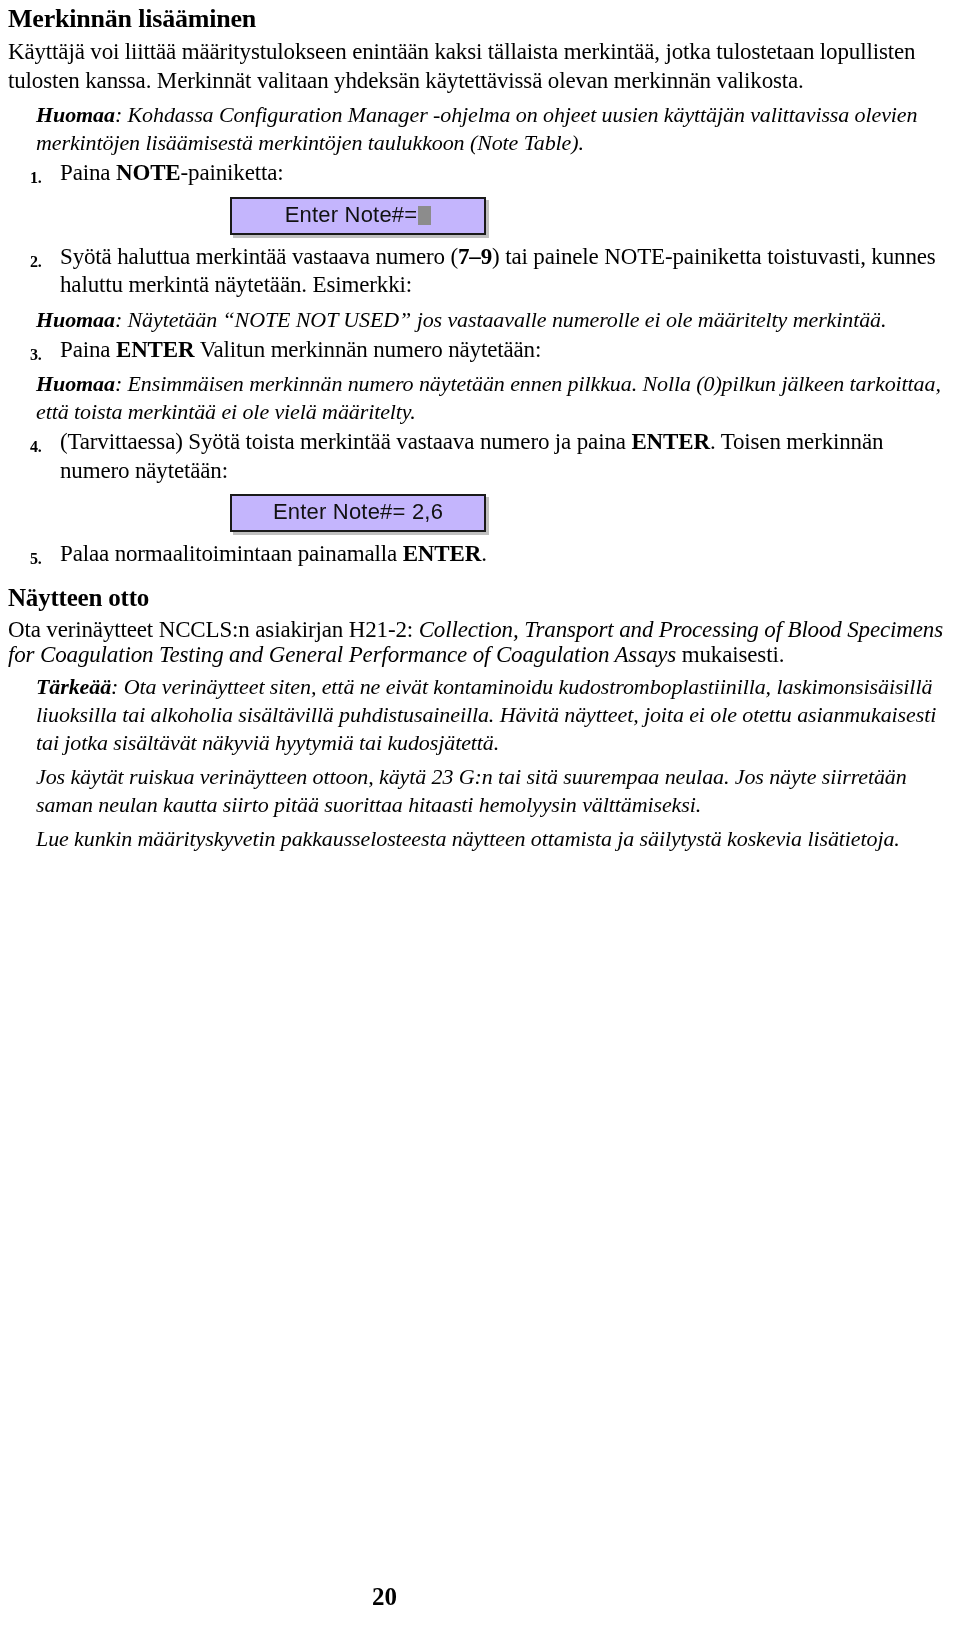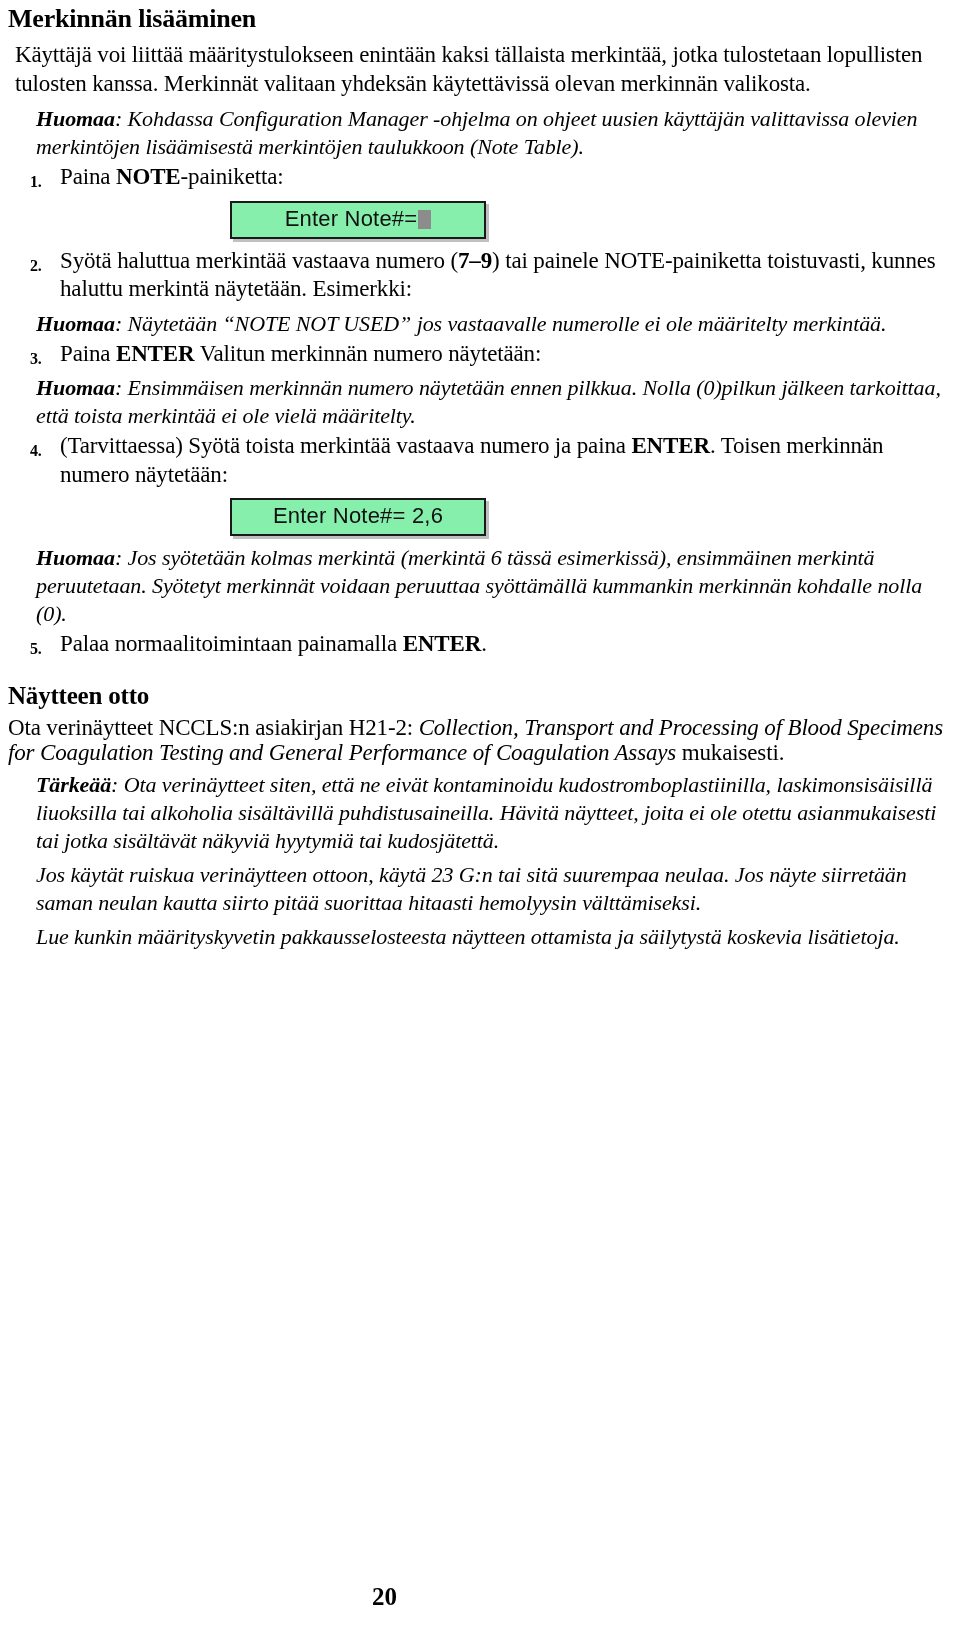--- a/index.html
+++ b/index.html
@@ -42,21 +42,21 @@
     font-weight: bold;
     font-size: 25px;
     line-height: 30px;
     margin: 0 0 4px 0;
     letter-spacing: -0.2px;
   }
 
   p.body-text {
     font-size: 23px;
     line-height: 28.5px;
-    margin: 7px;
+    margin: 0;
     text-align: left;
     letter-spacing: -0.15px;
   }
 
   p.note {
     font-size: 22px;
     line-height: 28px;
     margin: 6px 0 2px 0;
     font-style: italic;
     padding-left: 28px;
@@ -85,21 +85,21 @@
     top: 5px;
     font-size: 16px;
     font-weight: bold;
     font-family: "Liberation Serif", "DejaVu Serif", serif;
   }
   .step b { font-weight: bold; text-align: center; }
 
   .display-box {
     width: 256px;
     margin: 9px 0 8px 222px;
-    background: #86efac;
+    background: #c4b5fd;
     border: 2px solid #1a1a1a;
     box-shadow: 3px 3px 0 rgba(140,140,140,0.55);
     text-align: center;
     padding: 3px 0 5px 0;
     box-sizing: border-box;
   }
   .display-box .lcd-text {
     font-family: "Liberation Sans", "DejaVu Sans", sans-serif;
     font-size: 22px;
     line-height: 26px;
@@ -110,21 +110,21 @@
   .cursor-block {
     display: inline-block;
     width: 13px;
     height: 19px;
     background: #8c8c8c;
     vertical-align: -3px;
     margin-left: 1px;
   }
 
   .sampling-block {
-    margin-top: 22px;
+    margin-top: 14px;
   }
   p.mixed {
     font-size: 23px;
     line-height: 25px;
     margin: 0;
     letter-spacing: -0.15px;
   }
   p.mixed i { font-style: italic; }
 
   .page-number {
@@ -175,21 +175,20 @@
       <p class="note"><span class="note-label">Huomaa</span><span>: Ensimmäisen merkinnän numero näytetään ennen pilkkua. Nolla (0)pilkun jälkeen tarkoittaa, että toista merkintää ei ole vielä määritelty.</span></p>
 
       <div class="step">
         <span class="num">4.</span><span>(Tarvittaessa) Syötä toista merkintää vastaava numero ja paina </span><b>ENTER</b><span>. Toisen merkinnän numero näytetään:</span>
       </div>
 
       <div class="display-box">
         <span class="lcd-text">Enter Note#= 2,6</span>
       </div>
 
-      <p class="note"><span class="note-label">Huomaa</span><span>: Jos syötetään kolmas merkintä (merkintä 6 tässä esimerkissä), ensimmäinen merkintä peruutetaan. Syötetyt merkinnät voidaan peruuttaa syöttämällä kummankin merkinnän kohdalle nolla (0).</span></p>
 
       <div class="step">
         <span class="num">5.</span><span>Palaa normaalitoimintaan painamalla </span><b>ENTER</b><span>.</span>
       </div>
 
     </div>
 
     <div class="sampling-block">
       <h2 class="section-title2">Näytteen otto</h2>
 

